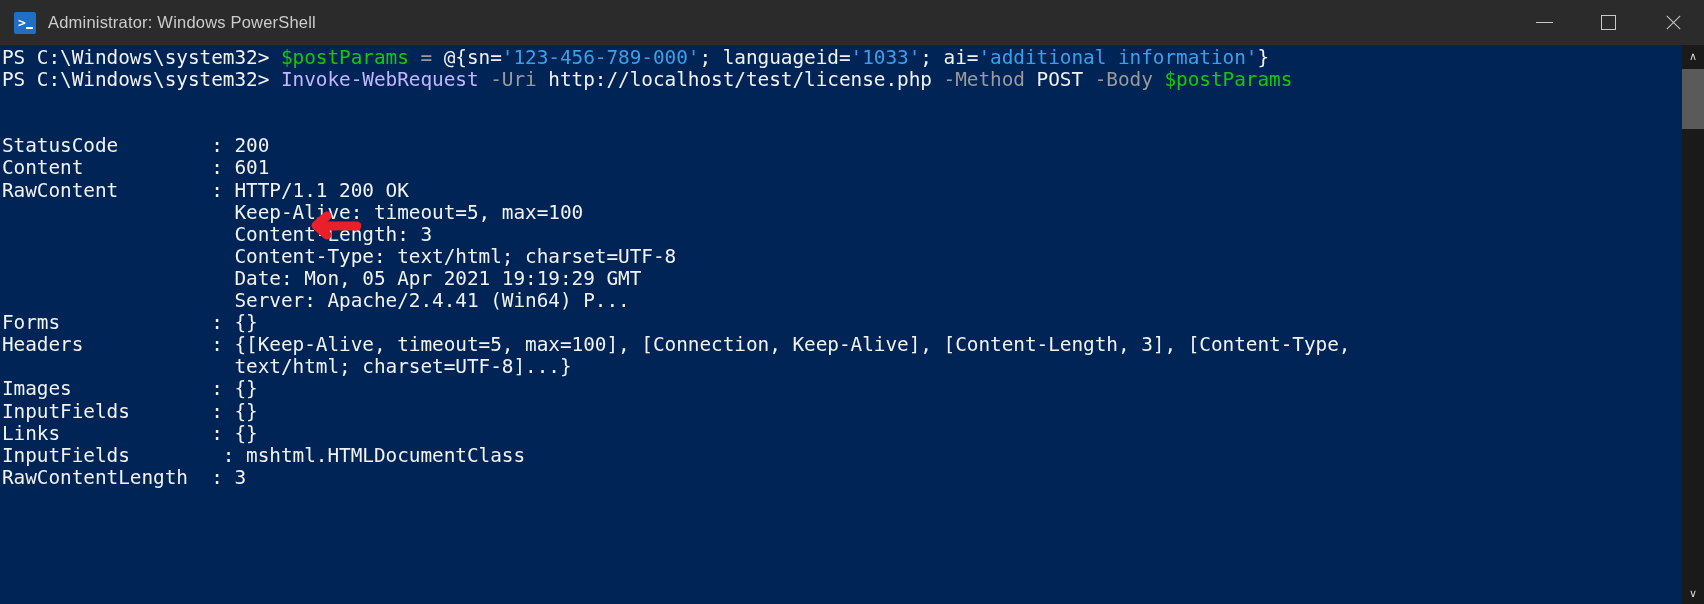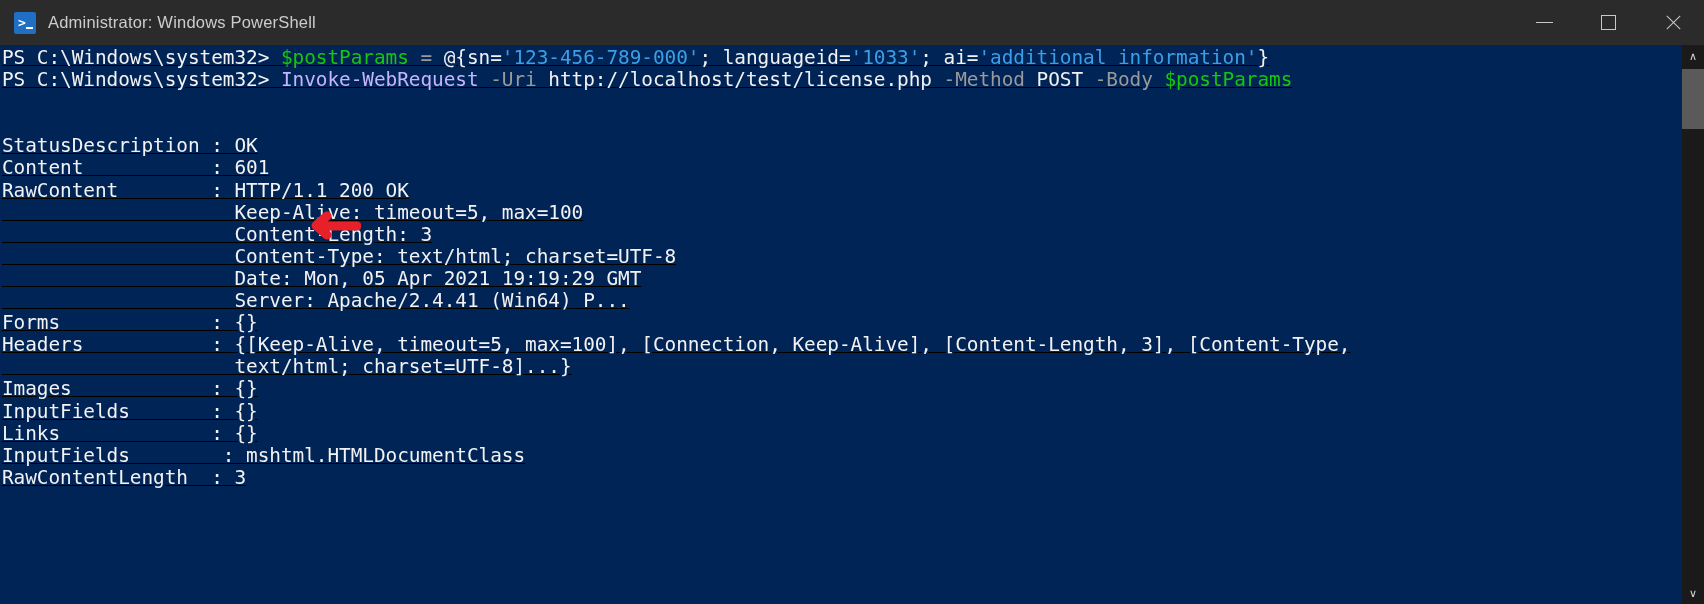--- a/index.html
+++ b/index.html
@@ -120,21 +120,20 @@
     display: flex;
     position: relative;
     overflow: hidden;
     background: #012456;
   }
   .console {
     flex: 1 1 auto;
     padding: 2px 0 8px 2px;
     overflow: hidden;
     position: relative;
-    text-decoration: underline;
   }
   .line {
     font-family: "DejaVu Sans Mono", monospace;
     font-size: 19.4px;
     line-height: 22.1px;
     color: #f2f2f2;
     white-space: pre;
     letter-spacing: -0.05px;
   }
   .blank { height: 22.1px; }
@@ -210,21 +209,21 @@
     <div class="console">
 
       <div class="line"><span class="c-white">PS C:\Windows\system32&gt;</span><span class="c-white"> </span><span class="c-green">$postParams</span><span class="c-gray"> = </span><span class="c-white">@{sn=</span><span class="c-cyan">'123-456-789-000'</span><span class="c-white">; languageid=</span><span class="c-cyan">'1033'</span><span class="c-white">; ai=</span><span class="c-cyan">'additional information'</span><span class="c-white">}</span></div>
 
       <div class="line"><span class="c-white">PS C:\Windows\system32&gt;</span><span class="c-white"> </span><span class="c-yellow">Invoke-WebRequest</span><span class="c-white"> </span><span class="c-gray">-Uri</span><span class="c-white"> </span><span class="c-white">http://localhost/test/license.php</span><span class="c-white"> </span><span class="c-gray">-Method</span><span class="c-white"> </span><span class="c-white">POST</span><span class="c-white"> </span><span class="c-gray">-Body</span><span class="c-white"> </span><span class="c-green">$postParams</span></div>
 
       <div class="line blank"></div>
       <div class="line blank"></div>
 
       <div id="rows-1">
-          <div class="line"><span class="c-white">StatusDescription </span><span class="c-white">: </span><span class="c-white">OK</span></div>
+          <div class="line"><span class="c-white">StatusCode        </span><span class="c-white">: </span><span class="c-white">200</span></div>
           <div class="line"><span class="c-white">Content           </span><span class="c-white">: </span><span class="c-white">601</span></div>
           <div class="line"><span class="c-white">RawContent        </span><span class="c-white">: </span><span class="c-white">HTTP/1.1 200 OK</span></div>
         </div>
 
       <div id="raw-cont">
           <div class="line c-white">                    Keep-Alive: timeout=5, max=100</div>
           <div class="line c-white">                    Content-Length: 3</div>
           <div class="line c-white">                    Content-Type: text/html; charset=UTF-8</div>
           <div class="line c-white">                    Date: Mon, 05 Apr 2021 19:19:29 GMT</div>
           <div class="line c-white">                    Server: Apache/2.4.41 (Win64) P...</div>

